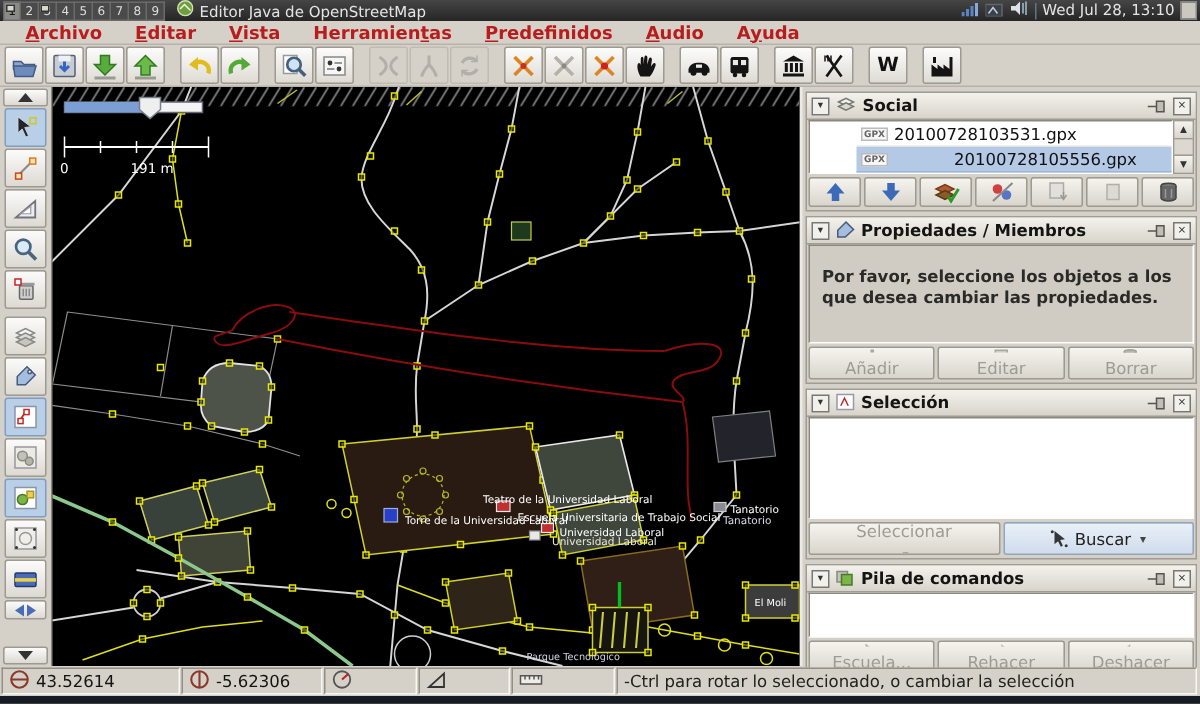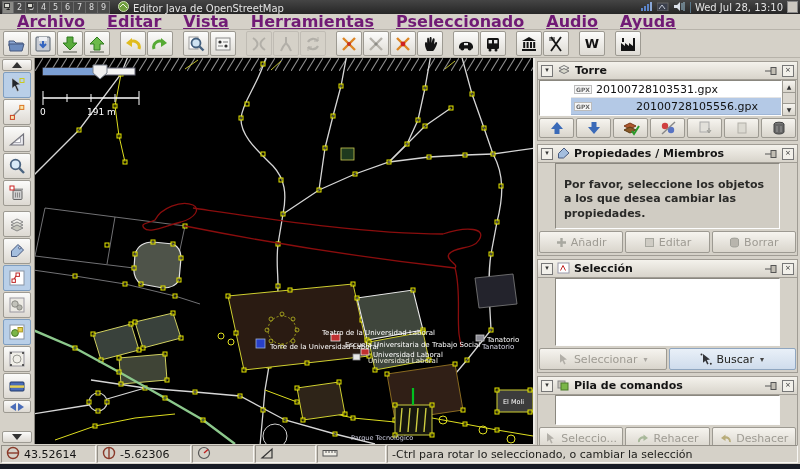--- a/index.html
+++ b/index.html
@@ -12,21 +12,21 @@
   .pager .cell{width:12px;display:flex;align-items:center;justify-content:center;font-size:8px;color:#ddd;background:#4a4a4a;border:1px solid #6a6a6a;border-left:none;position:relative;}
   .pager .cell:first-child{border-left:1px solid #6a6a6a;background:#8a8a86;color:#111;}
   .pager .cell.haswin:before{content:"";position:absolute;top:1px;left:1px;width:4px;height:3px;background:#d8d8d0;border:1px solid #333;}
   .apptitle{display:flex;align-items:flex-end;gap:4px;margin-left:8px;white-space:nowrap;}
   .tray{margin-left:auto;display:flex;align-items:center;gap:4px;padding-right:2px;}
   .tray .clock{white-space:nowrap;}
   .showdesk{width:11px;height:12px;background:#ccc8c0;border:1px solid #888;}
 
   
   .menubar{height:16px;background:#d5d1c8;border-bottom:1px solid #b7b3aa;display:flex;align-items:center;padding-left:6px;}
-  .mi{padding:0 11px;font-size:16px;font-weight:600;color:#701a75;white-space:nowrap;text-decoration:underline;}
+  .mi{padding:0 11px;font-size:12px;font-weight:600;color:#b91c1c;white-space:nowrap;}
   .mi .mn{text-decoration:underline;}
 
   
   .toolbar{height:28px;background:#d5d1c8;border-bottom:1px solid #b7b3aa;display:flex;align-items:center;padding-left:3px;}
   .tb{width:26px;height:25px;margin-right:1px;background:linear-gradient(#fcfcfb,#dedbd4);border:1px solid #9d9a92;border-radius:2px;display:flex;align-items:center;justify-content:center;}
   .tbsep{width:9px;height:1px;}
   .tb.flat{background:#d5d1c8;border-color:#c0bcb4;}
   .tb svg{display:block;}
 
   
@@ -43,25 +43,25 @@
   .map{width:498px;height:386px;background:#000;position:relative;}
   .map svg{display:block;}
 
   
   .dock{width:267px;background:#d5d1c8;border-left:2px solid #eceae5;padding:3px 2px 0 2px;display:flex;flex-direction:column;}
   .panel{margin-bottom:3px;border:1px solid #a09c94;background:#d5d1c8;}
   .phead{height:18px;display:flex;align-items:center;gap:4px;padding:0 3px;background:linear-gradient(#f4f2ec,#d8d4cb);border-bottom:1px solid #a09c94;}
   .phead .ptitle{font-size:11px;font-weight:700;color:#141414;flex:0 0 auto;}
   .phead .sp{flex:1;}
   .mini{width:12px;height:12px;border:1px solid #777;background:#f2f0ea;display:flex;align-items:center;justify-content:center;font-size:7px;color:#333;line-height:1;}
-  .pbody{background:#fff;border:1px solid;border-color:#8a877f #fdfdfd #fdfdfd #8a877f;margin:0 17px;}
+  .pbody{background:#fff;border:1px solid;border-color:#8a877f #fdfdfd #fdfdfd #8a877f;margin:0 1px;}
   .graybody{background:#d0ccc3;}
   .btnrow{display:flex;padding:2px 1px;gap:2px;}
   .dbtn{flex:1;height:22px;background:linear-gradient(#f6f4ef,#d9d5cc);border:1px solid #9d9a92;border-radius:2px;font-size:11px;color:#22221f;display:flex;align-items:center;justify-content:center;gap:4px;white-space:nowrap;overflow:hidden;}
-  .dbtn.disabled{color:#9e9b93;}
+  .dbtn.disabled{color:#9e9b93;flex-direction:column;}
   .dbtn.blue{background:linear-gradient(#e9f0f8,#cfdcec);border-color:#8fa6c0;}
   .caret{font-size:8px;color:#444;margin-left:2px;}
   .dbtn.disabled .caret{color:#a9a6a0;}
 
   
   .layerlist{display:flex;margin:0 1px;}
   .rows{flex:1;background:#fff;border:1px solid;border-color:#8a877f #fdfdfd #fdfdfd #8a877f;padding-left:31px;}
   .lrow{height:17px;display:flex;align-items:center;gap:4px;padding:0 3px;font-size:11px;color:#111;border-bottom:1px solid #e4e4e4;}
   .lrow.sel{background:#b4c9e6;border-bottom-color:#9fb6d6;gap:44px;}
   .gpxchip{font-size:6px;font-weight:700;color:#666;border:1px solid #bbb;background:#f6f6f6;padding:0 1px;line-height:7px;}
@@ -122,21 +122,21 @@
       <span class="clock">Wed Jul 28, 13:10</span>
       <span class="showdesk"></span>
     </div>
   </div>
 
   <div class="menubar">
     <div class="mi"><span></span><span class="mn">A</span><span>rchivo</span></div>
     <div class="mi"><span></span><span class="mn">E</span><span>ditar</span></div>
     <div class="mi"><span></span><span class="mn">V</span><span>ista</span></div>
     <div class="mi"><span>Herramien</span><span class="mn">t</span><span>as</span></div>
-    <div class="mi"><span></span><span class="mn">P</span><span>seleccionado</span></div>
+    <div class="mi"><span></span><span class="mn">P</span><span>redefinidos</span></div>
     <div class="mi"><span></span><span class="mn">A</span><span>udio</span></div>
     <div class="mi"><span>A</span><span class="mn">y</span><span>uda</span></div>
   </div>
 
   <div class="toolbar">
     <div class="tb">
         <svg width="20" height="20">
           <path d="M3,7 h5 l2,2 h7 v3 H3 Z" fill="#8ba6d2" stroke="#47597e"></path>
           <path d="M3,10 h15 l-2,7 H4 Z" fill="#6d8cbe" stroke="#47597e"></path>
         </svg>
@@ -652,21 +652,21 @@
 
     <div class="dock">
 
       <div class="panel">
         <div class="phead">
           <div class="mini">▾</div>
           <span><svg width="14" height="12">
                 <path d="M2,4 L7,1.5 L12,4 L7,6.5 Z" fill="#f0f0ea" stroke="#777"></path>
                 <path d="M2,7 L7,4.5 L12,7 L7,9.5 Z" fill="#d8d8cc" stroke="#777"></path>
               </svg></span>
-          <span class="ptitle">Torre</span>
+          <span class="ptitle">Social</span>
           <span class="sp"></span>
           <span><svg width="13" height="10">
                 <line x1="0" y1="5" x2="6" y2="5" stroke="#555"></line>
                 <rect x="6" y="1.5" width="5" height="7" fill="#c2beb4" stroke="#555"></rect>
               </svg></span>
           <div class="mini">×</div>
         </div>
         <div class="layerlist">
           <div class="rows">
             <div class="lrow">
@@ -820,21 +820,21 @@
                 <rect x="6" y="1.5" width="5" height="7" fill="#c2beb4" stroke="#555"></rect>
               </svg></span>
           <div class="mini">×</div>
         </div>
         <div class="pbody" style="height:30px;"></div>
         <div class="btnrow">
           <div class="dbtn disabled">
               <svg width="12" height="12">
                 <path d="M2,1 L9,6.5 L5.8,7 L7.6,10.8 L6.2,11.5 L4.4,7.8 L2,9.8 Z" fill="#b2afa8"></path>
               </svg>
-              <span>Seleccio...</span>
+              <span>Escuela...</span>
             </div>
           <div class="dbtn disabled">
               <svg width="13" height="11">
                 <path d="M2,9 A4,4 0 0 1 8,5" stroke="#a8b89a" stroke-width="2" fill="none"></path>
                 <path d="M6.5,1.5 L11,5 L6.5,8 Z" fill="#a8b89a"></path>
               </svg>
               <span>Rehacer</span>
             </div>
           <div class="dbtn disabled">
               <svg width="13" height="11">
@@ -843,21 +843,21 @@
               </svg>
               <span>Deshacer</span>
             </div>
         </div>
       </div>
 
     </div>
   </div>
 
   <div class="statusbar">
-    <div class="seg" style="width:95px;">
+    <div class="seg" style="width:119px;">
       <span><svg width="14" height="14">
             <circle cx="7" cy="7" r="5.5" fill="none" stroke="#8a3a2a" stroke-width="1.4"></circle>
             <line x1="1.5" y1="7" x2="12.5" y2="7" stroke="#8a3a2a" stroke-width="1.4"></line>
           </svg></span>
       <span>43.52614</span>
     </div>
     <div class="seg" style="width:94px;">
       <span><svg width="14" height="14">
             <circle cx="7" cy="7" r="5.5" fill="none" stroke="#8a3a2a" stroke-width="1.4"></circle>
             <line x1="7" y1="1.5" x2="7" y2="12.5" stroke="#8a3a2a" stroke-width="1.4"></line>

